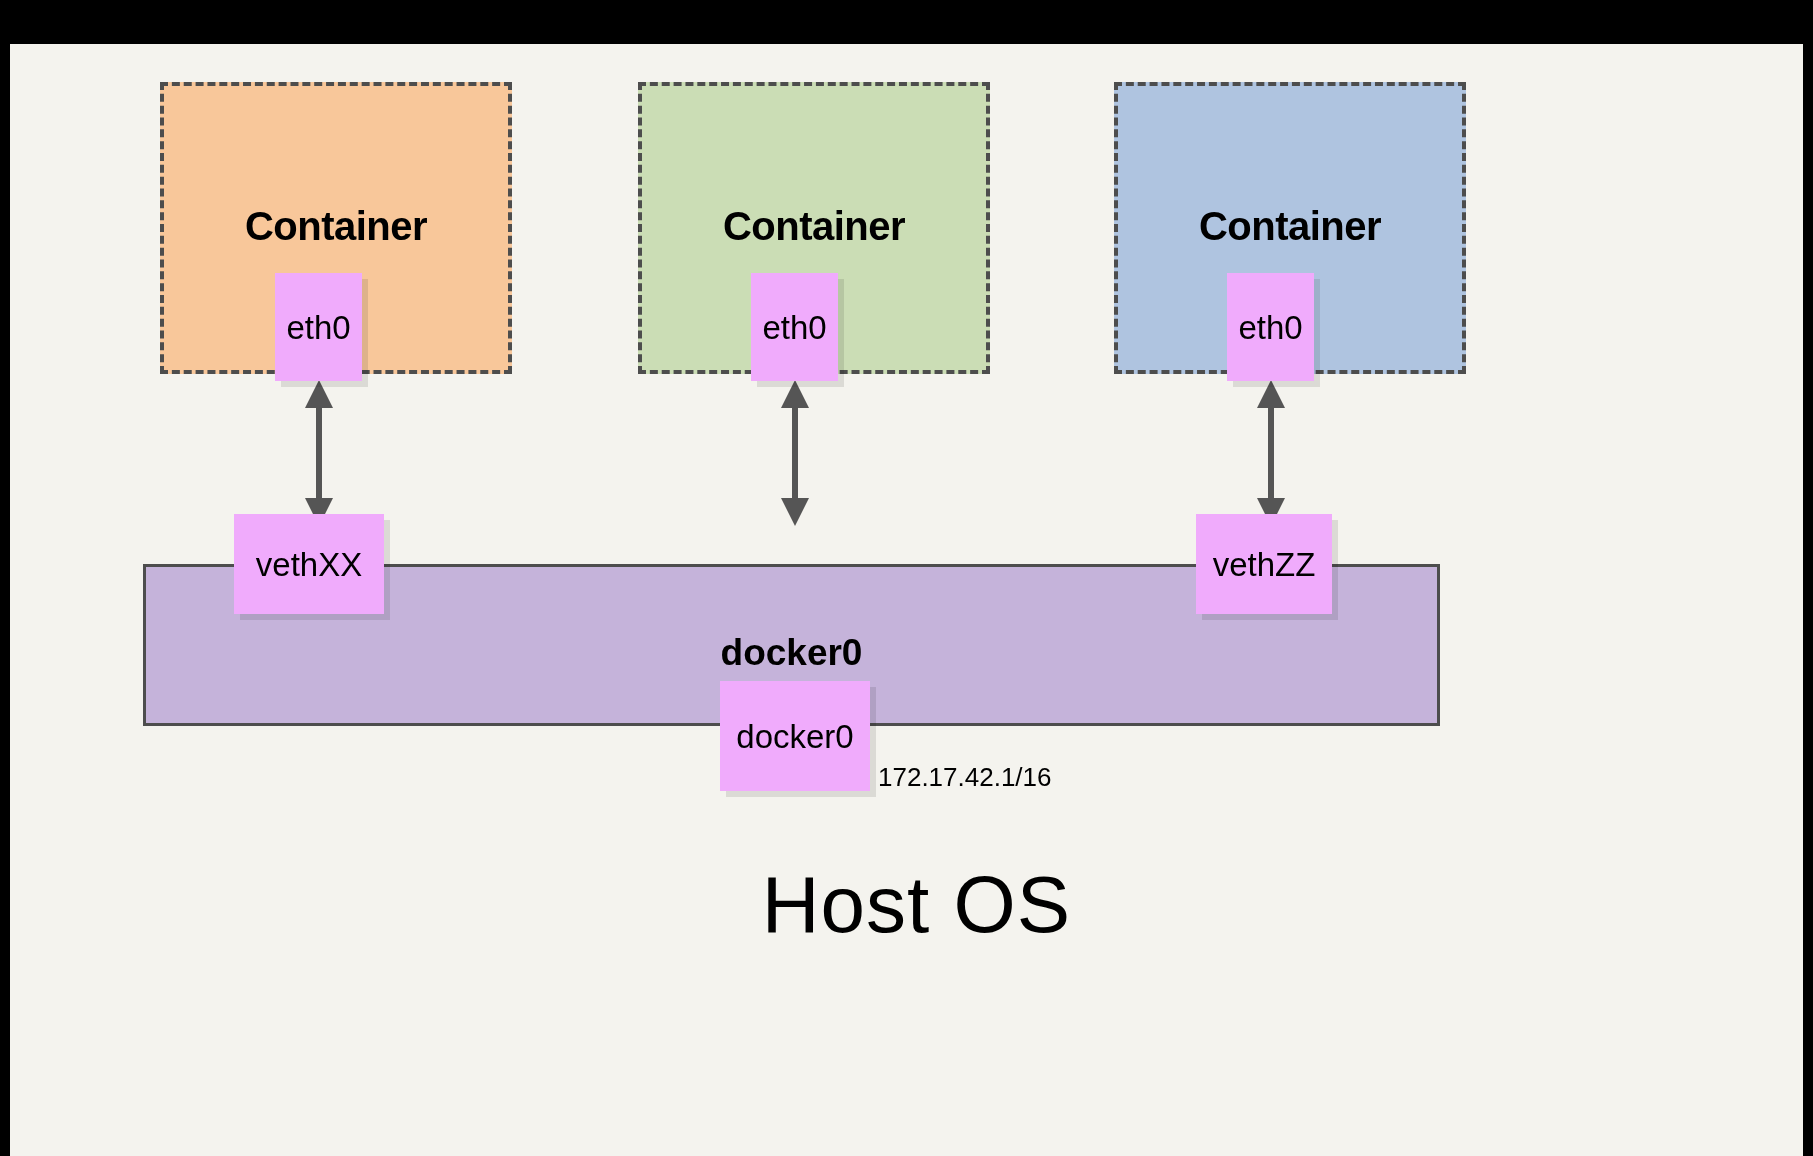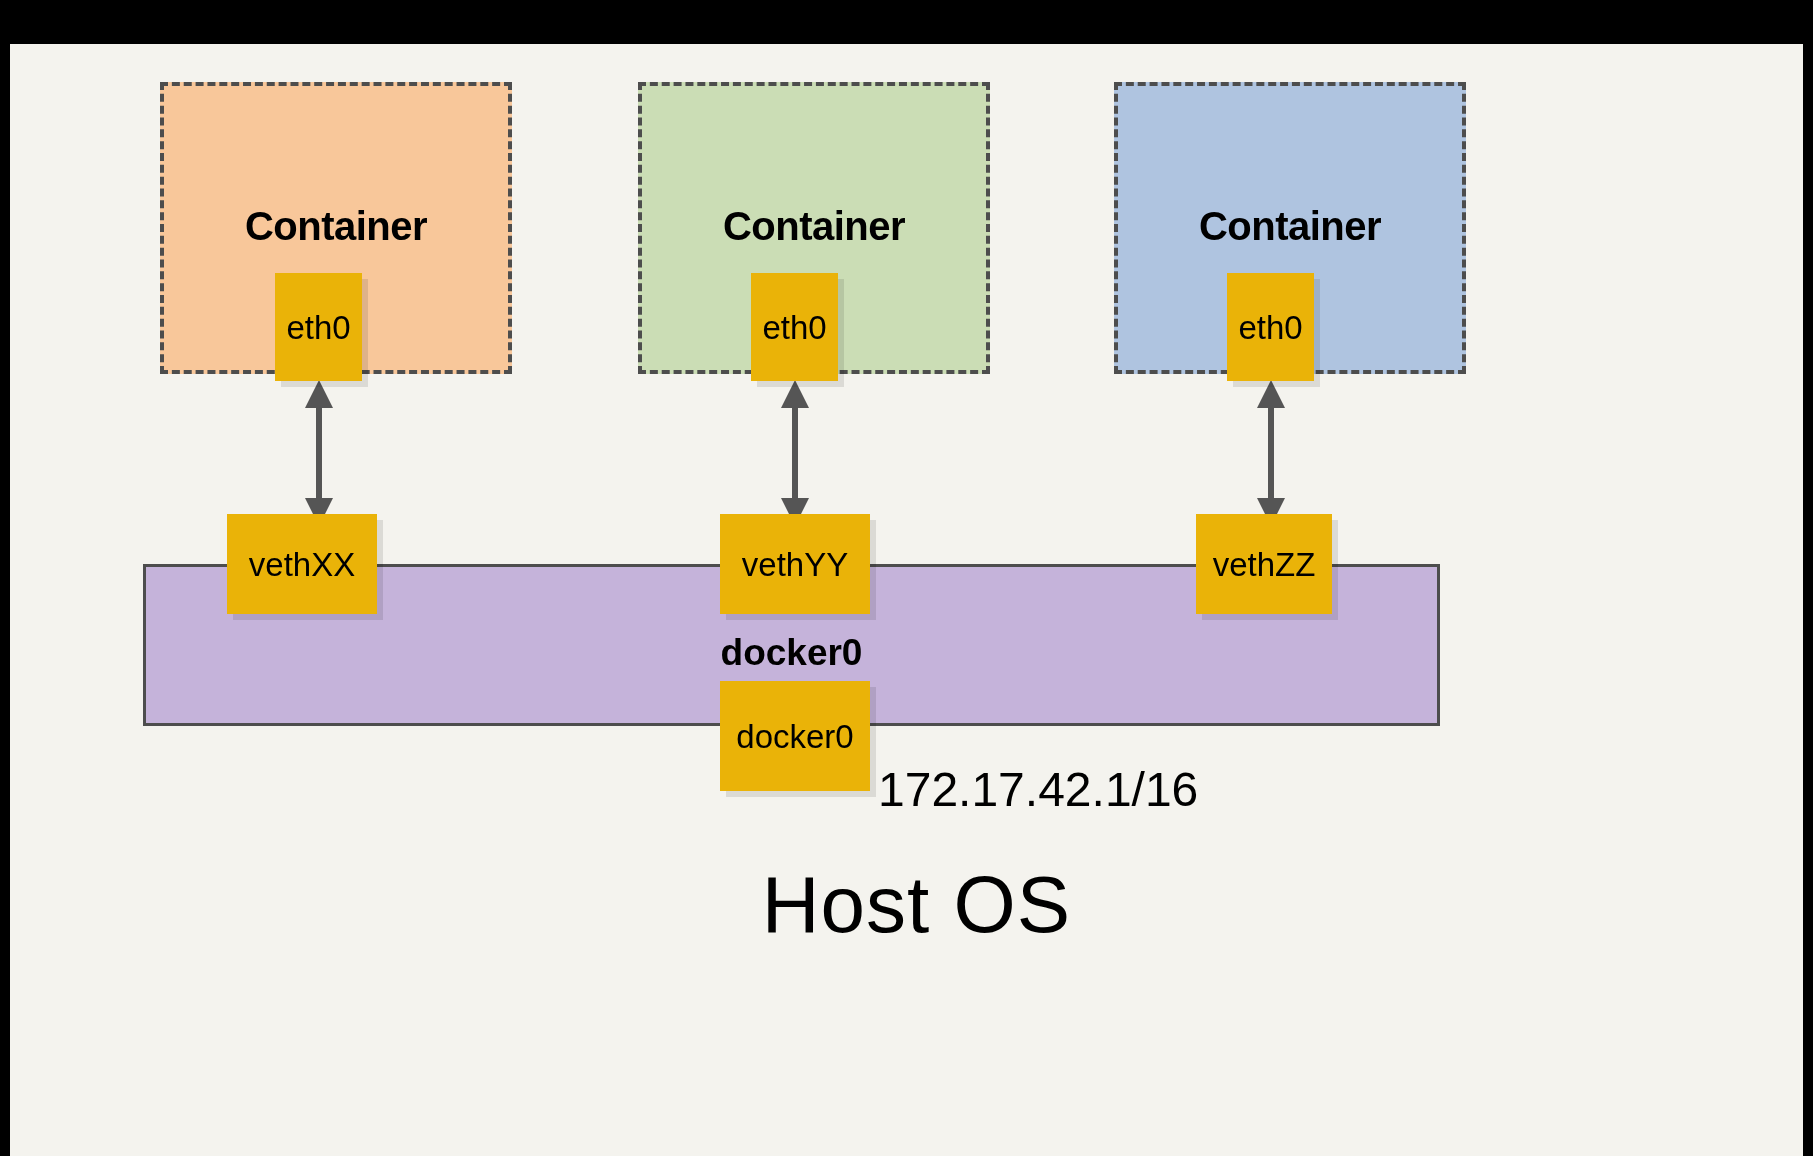--- a/index.html
+++ b/index.html
@@ -44,21 +44,21 @@
     text-align: center;
     font-size: 40px;
     font-weight: bold;
     color: #000000;
     letter-spacing: -0.5px;
   }
 
   
   .note {
     position: absolute;
-    background: #eab308;
+    background: #f0abfc;
     box-shadow: 6px 6px 0 rgba(0,0,0,0.10);
     box-sizing: border-box;
     display: flex;
     align-items: center;
     justify-content: center;
     color: #000000;
     font-size: 33px;
     line-height: 1;
     z-index: 20;
   }
@@ -90,21 +90,21 @@
     text-align: center;
     font-size: 37px;
     font-weight: bold;
     color: #000000;
   }
 
   #docker0-ip {
     position: absolute;
     left: 868px;
     top: 718px;
-    font-size: 48px;
+    font-size: 26px;
     color: #000000;
     z-index: 25;
     white-space: nowrap;
   }
 
   #host-os-label {
     position: absolute;
     left: 0;
     right: 0;
     top: 815px;
@@ -125,38 +125,35 @@
       <div class="container-label">Container</div>
     </div>
     <div class="note" style="left:265px; top:229px; width:87px; height:108px;">
       <span>eth0</span>
     </div>
     <svg class="arrow" style="left:282px; top:334px; height:150px;" viewBox="0 0 54 150">
       <line x1="27" y1="18" x2="27" y2="132" stroke="#555555" stroke-width="6"></line>
       <polygon points="27,2 41,30 13,30" fill="#555555"></polygon>
       <polygon points="27,148 41,120 13,120" fill="#555555"></polygon>
     </svg>
-    <div class="note" style="left:217px; top:470px; width:150px; height:100px;">
+    <div class="note" style="left:224px; top:470px; width:150px; height:100px;">
       <span>vethXX</span>
     </div>
 
     <div class="container-box" style="left:628px; background:#cbddb5;">
       <div class="container-label">Container</div>
     </div>
     <div class="note" style="left:741px; top:229px; width:87px; height:108px;">
       <span>eth0</span>
     </div>
     <svg class="arrow" style="left:758px; top:334px; height:150px;" viewBox="0 0 54 150">
       <line x1="27" y1="18" x2="27" y2="132" stroke="#555555" stroke-width="6"></line>
       <polygon points="27,2 41,30 13,30" fill="#555555"></polygon>
       <polygon points="27,148 41,120 13,120" fill="#555555"></polygon>
     </svg>
-    <div class="note" style="left:710px; top:470px; width:150px; height:100px;">
-      <span>vethYY</span>
-    </div>
 
     <div class="container-box" style="left:1104px; background:#afc4e0;">
       <div class="container-label">Container</div>
     </div>
     <div class="note" style="left:1217px; top:229px; width:87px; height:108px;">
       <span>eth0</span>
     </div>
     <svg class="arrow" style="left:1234px; top:334px; height:150px;" viewBox="0 0 54 150">
       <line x1="27" y1="18" x2="27" y2="132" stroke="#555555" stroke-width="6"></line>
       <polygon points="27,2 41,30 13,30" fill="#555555"></polygon>

